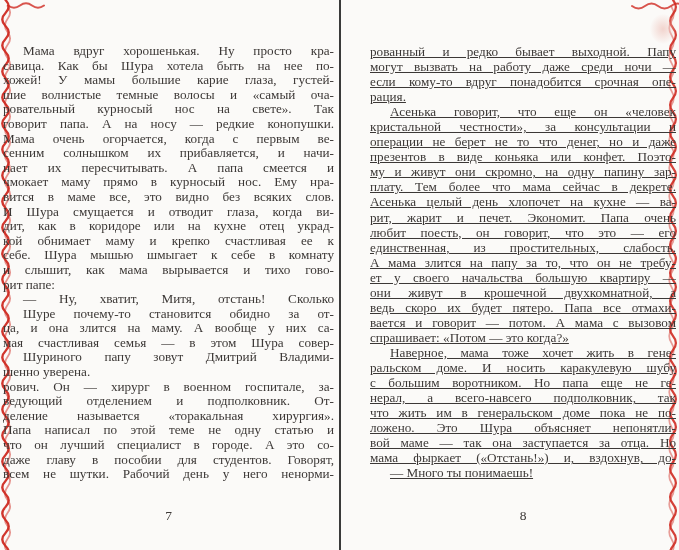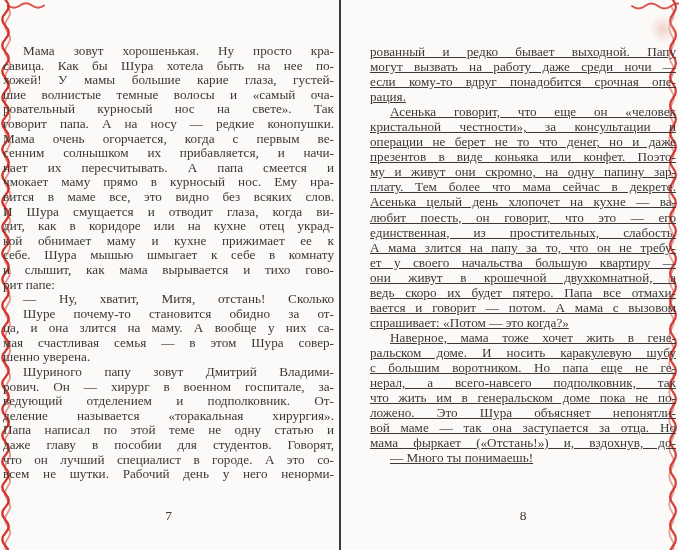--- a/index.html
+++ b/index.html
@@ -64,65 +64,66 @@
   <div class="scribble" style="left:632px;top:1px;">
     <svg width="40" height="10" viewBox="0 0 40 10">
       <path id="wave-tr" fill="none" stroke="currentColor" stroke-width="2" stroke-linecap="round" opacity="0.8" d="M 0 5 Q 6.5 9.8 13 5 Q 19.5 0.20000000000000018 26 5 Q 32.5 9.8 39 5 Q 45.5 0.20000000000000018 52 5"></path>
     </svg>
   </div>
   <div class="smudge"></div>
 
   <div class="divider"></div>
 
   <div class="page left" id="page-left">
-      <div class="line ind">Мама зовут хорошенькая. Ну просто кра-</div>
+      <div class="line ind">Мама вдруг хорошенькая. Ну просто кра-</div>
       <div class="line">савица. Как бы Шура хотела быть на нее по-</div>
       <div class="line">хожей! У мамы большие карие глаза, густей-</div>
       <div class="line">шие волнистые темные волосы и «самый оча-</div>
       <div class="line">ровательный курносый нос на свете». Так</div>
       <div class="line">говорит папа. А на носу — редкие конопушки.</div>
       <div class="line">Мама очень огорчается, когда с первым ве-</div>
       <div class="line">сенним солнышком их прибавляется, и начи-</div>
       <div class="line">нает их пересчитывать. А папа смеется и</div>
       <div class="line">чмокает маму прямо в курносый нос. Ему нра-</div>
       <div class="line">вится в маме все, это видно без всяких слов.</div>
       <div class="line">И Шура смущается и отводит глаза, когда ви-</div>
       <div class="line">дит, как в коридоре или на кухне отец украд-</div>
-      <div class="line">кой обнимает маму и кухне прижимает ее к</div>
+      <div class="line">кой обнимает маму и крепко счастливая ее к</div>
       <div class="line">себе. Шура мышью шмыгает к себе в комнату</div>
       <div class="line">и слышит, как мама вырывается и тихо гово-</div>
       <div class="line end">рит папе:</div>
       <div class="line ind">— Ну, хватит, Митя, отстань! Сколько</div>
       <div class="line ind">Шуре почему-то становится обидно за от-</div>
       <div class="line">ца, и она злится на маму. А вообще у них са-</div>
       <div class="line">мая счастливая семья — в этом Шура совер-</div>
+      <div class="line ind">Шуриного папу зовут Дмитрий Владими-</div>
       <div class="line end">шенно уверена.</div>
-      <div class="line ind">Шуриного папу зовут Дмитрий Владими-</div>
       <div class="line">рович. Он — хирург в военном госпитале, за-</div>
       <div class="line">ведующий отделением и подполковник. От-</div>
       <div class="line">деление называется «торакальная хирургия».</div>
       <div class="line">Папа написал по этой теме не одну статью и</div>
+      <div class="line">что он лучший специалист в городе. А это со-</div>
       <div class="line">даже главу в пособии для студентов. Говорят,</div>
-      <div class="line">что он лучший специалист в городе. А это со-</div>
       <div class="line">всем не шутки. Рабочий день у него ненорми-</div>
     </div>
   <div class="pagenum left">7</div>
 
   <div class="page right" id="page-right">
       <div class="line">рованный и редко бывает выходной. Папу</div>
       <div class="line">могут вызвать на работу даже среди ночи —</div>
       <div class="line">если кому-то вдруг понадобится срочная опе-</div>
       <div class="line end">рация.</div>
       <div class="line ind">Асенька говорит, что еще он «человек</div>
       <div class="line">кристальной честности», за консультации и</div>
       <div class="line">операции не берет не то что денег, но и даже</div>
       <div class="line">презентов в виде коньяка или конфет. Поэто-</div>
       <div class="line">му и живут они скромно, на одну папину зар-</div>
       <div class="line">плату. Тем более что мама сейчас в декрете.</div>
       <div class="line">Асенька целый день хлопочет на кухне — ва-</div>
+      <div class="line">рит, жарит и печет. Экономит. Папа очень</div>
       <div class="line">любит поесть, он говорит, что это — его</div>
       <div class="line">единственная, из простительных, слабость.</div>
       <div class="line">А мама злится на папу за то, что он не требу-</div>
       <div class="line">ет у своего начальства большую квартиру —</div>
       <div class="line">они живут в крошечной двухкомнатной, а</div>
       <div class="line">ведь скоро их будет пятеро. Папа все отмахи-</div>
       <div class="line">вается и говорит — потом. А мама с вызовом</div>
       <div class="line end">спрашивает: «Потом — это когда?»</div>
       <div class="line ind">Наверное, мама тоже хочет жить в гене-</div>
       <div class="line">ральском доме. И носить каракулевую шубу</div>

